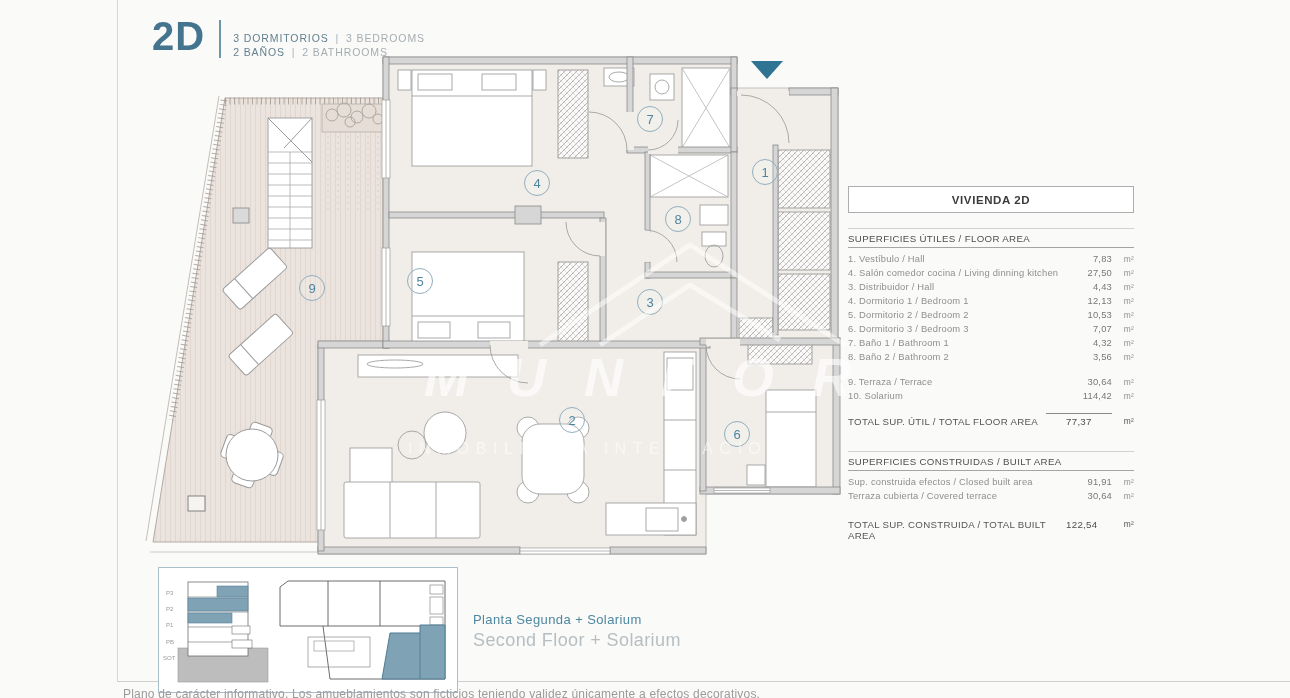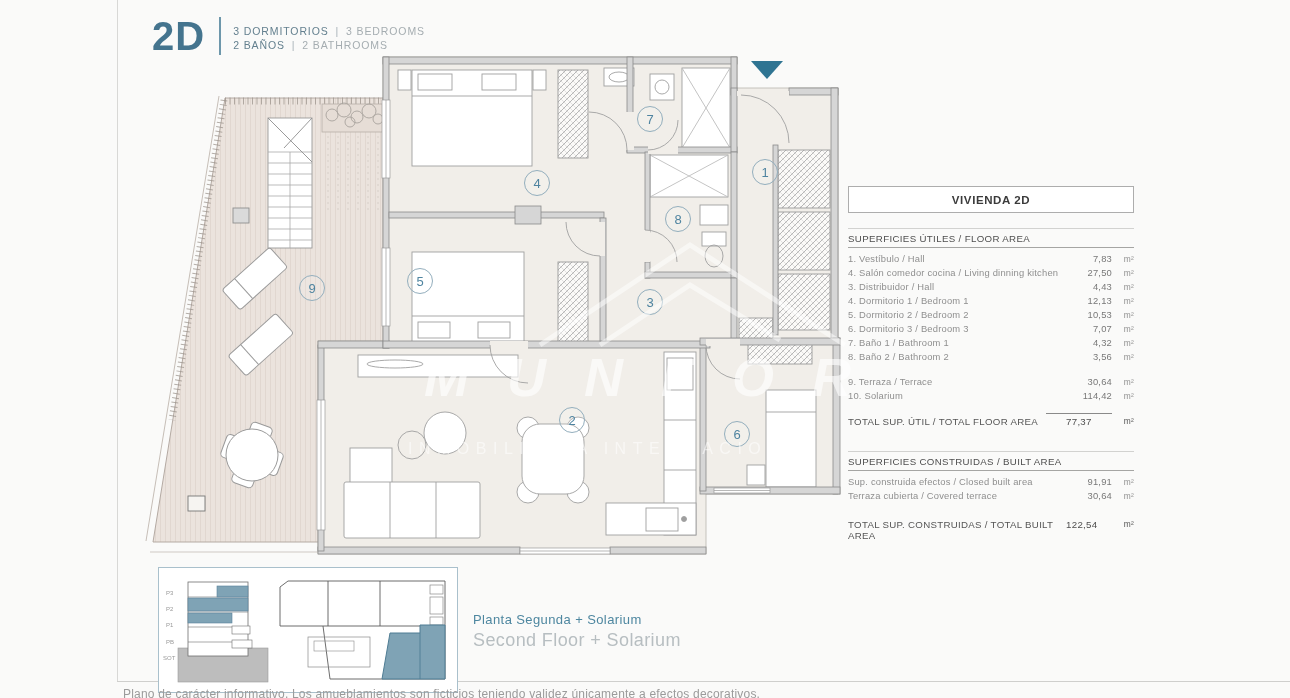--- a/index.html
+++ b/index.html
@@ -8,21 +8,21 @@
     width:1290px;height:698px;position:relative;overflow:hidden;
     background:#fafaf9;
     font-family:"Liberation Sans", sans-serif;
     -webkit-font-smoothing:antialiased;
   }
   
   .frame-left{position:absolute;left:117px;top:0;height:682px;width:0;border-left:1px solid #d8d8d6;}
   .frame-bottom{position:absolute;left:117px;top:681px;width:1173px;height:0;border-top:1px solid #cfcfcd;}
 
   
-  .hdr{position:absolute;left:152px;top:14px;display:flex;align-items:center;}
+  .hdr{position:absolute;left:152px;top:14px;display:flex;align-items:flex-end;}
   .hdr-unit{font-size:40px;font-weight:bold;color:#44748e;letter-spacing:1px;line-height:44px;}
   .hdr-div{width:2px;height:38px;background:#6d97ab;margin:0 12px 0 14px;}
   .hdr-lines{display:flex;flex-direction:column;gap:2px;padding-top:4px;}
   .hdr-line{font-size:10.5px;letter-spacing:.9px;}
   .hdr-es{color:#64808f;}
   .hdr-sep{color:#a9b3b8;padding:0 3px;}
   .hdr-en{color:#a5adb1;margin-top:10px;}
 
   
   .plan-svg{position:absolute;left:0;top:0;}
@@ -410,21 +410,21 @@
           <span class="val">91,91</span>
           <span class="unit">m²</span>
         </div>
       <div class="row">
           <span class="lbl">Terraza cubierta / Covered terrace</span>
           <span class="val">30,64</span>
           <span class="unit">m²</span>
         </div>
     </div>
     <div class="totalrow mt16">
-      <span class="lbl">TOTAL SUP. CONSTRUIDAS /  TOTAL BUILT AREA</span>
+      <span class="lbl">TOTAL SUP. CONSTRUIDA /  TOTAL BUILT AREA</span>
       <span class="val">122,54</span>
       <span class="unit">m²</span>
     </div>
   </div>
 </div>
 
 <svg class="inset-svg" width="300" height="126" viewBox="0 0 300 126">
   <rect x="0.5" y="0.5" width="299" height="125" fill="#ffffff" stroke="#a9c0cc" stroke-width="1"></rect>
 
   <g>

